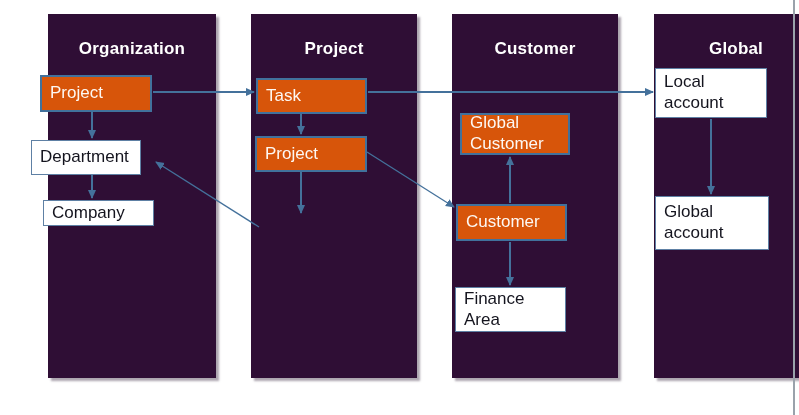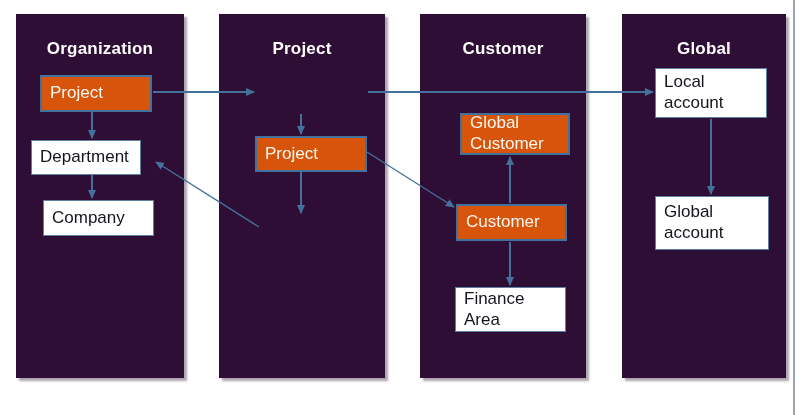--- a/index.html
+++ b/index.html
@@ -11,20 +11,21 @@
     --rule:#9AA2AB;
   }
   html,body{margin:0;padding:0;background:#fff;}
   .stage{
     position:relative;width:799px;height:415px;background:#fff;overflow:hidden;
     font-family:"Liberation Sans","DejaVu Sans",sans-serif;
   }
   .panel{
     position:absolute;background:var(--panel);
     box-shadow:3px 3px 2px rgba(105,92,112,0.55);
+    margin-left:32px;
   }
   .panel-title{
     position:absolute;top:25px;left:0;width:100%;text-align:center;
     color:#ffffff;font-weight:bold;font-size:17px;letter-spacing:0.2px;
   }
   .node{
     position:absolute;box-sizing:border-box;display:flex;align-items:center;
     font-size:17px;line-height:1.22;white-space:pre-line;
     padding:1px 5px 1px 8px;z-index:3;
   }
@@ -71,22 +72,23 @@
       <line x1="301" y1="172" x2="301" y2="213" class="edge" marker-end="url(#ah)"></line>
       <line x1="259" y1="227" x2="156" y2="162" class="edge thin" marker-end="url(#ah)"></line>
       <line x1="367" y1="152" x2="454" y2="207" class="edge thin" marker-end="url(#ah)"></line>
       <line x1="510" y1="203" x2="510" y2="157" class="edge" marker-end="url(#ah)"></line>
       <line x1="510" y1="242" x2="510" y2="285" class="edge" marker-end="url(#ah)"></line>
       <line x1="711" y1="119" x2="711" y2="194" class="edge" marker-end="url(#ah)"></line>
     </svg>
 
   <div class="node orange" style="left:40px;top:75px;width:112px;height:37px">Project</div>
   <div class="node white" style="left:31px;top:140px;width:110px;height:35px">Department</div>
-  <div class="node white" style="left:43px;top:200px;width:111px;height:36px">Company</div>
+  <div class="node white" style="left:43px;top:200px;width:111px;height:26px">Company</div>
 
+  <div class="node orange" style="left:256px;top:78px;width:111px;height:36px">Task</div>
   <div class="node orange" style="left:255px;top:136px;width:112px;height:36px">Project</div>
 
   <div class="node orange" style="left:460px;top:113px;width:110px;height:42px">Global
 Customer</div>
   <div class="node orange" style="left:456px;top:204px;width:111px;height:37px">Customer</div>
   <div class="node white" style="left:455px;top:287px;width:111px;height:45px">Finance
 Area</div>
 
   <div class="node white" style="left:655px;top:68px;width:112px;height:50px">Local
 account</div>

